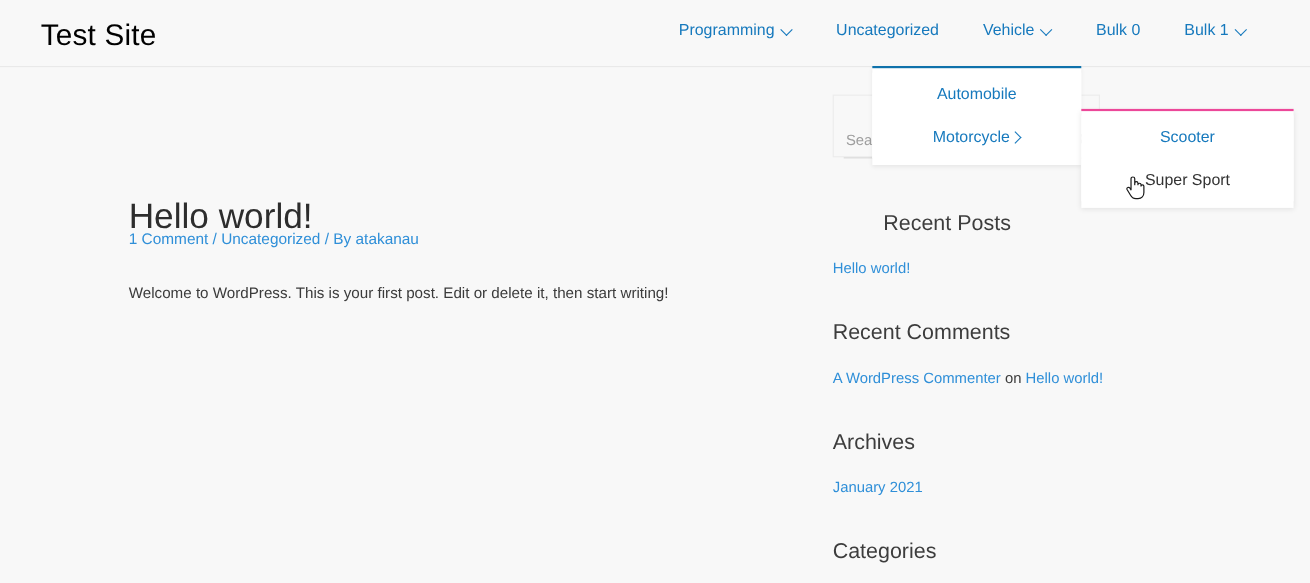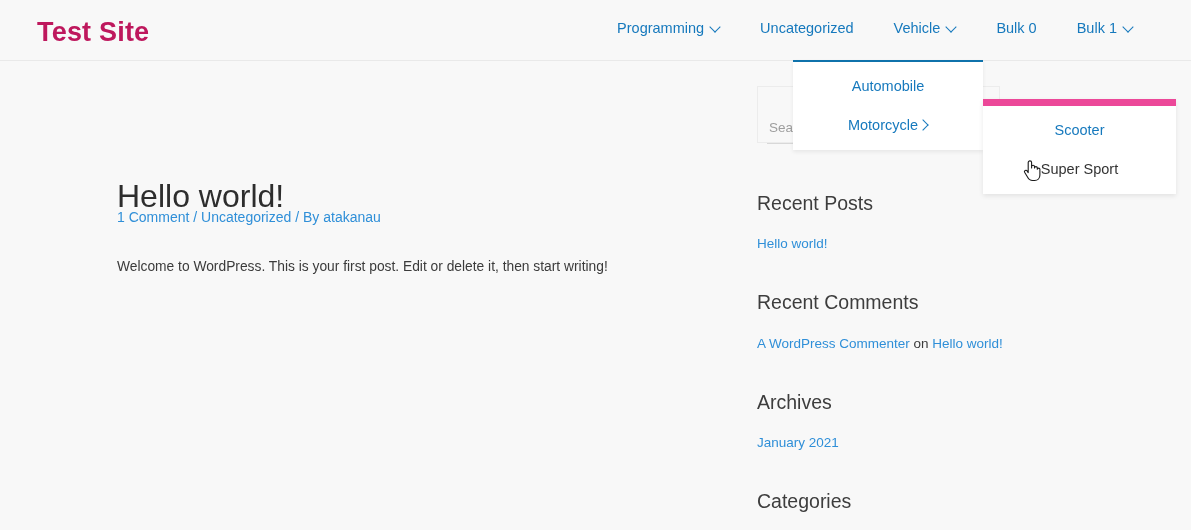--- a/index.html
+++ b/index.html
@@ -24,22 +24,22 @@
     width: 1191px;
     height: 61px;
     background: #f8f8f8;
     border-bottom: 1px solid #e9e9e9;
   }
   #site-title {
     position: absolute;
     left: 37px;
     top: 16px;
     font-size: 27px;
-    font-weight: 700;
-    color: #be185d;
+    font-weight: 400;
+    color: #000000;
     letter-spacing: 0.2px;
     line-height: 32px;
   }
 
   
   #primary-nav {
     position: absolute;
     right: 44px;
     top: 14px;
     display: flex;
@@ -124,21 +124,21 @@
     transform: rotate(45deg);
   }
 
   
   #motorcycle-submenu {
     position: absolute;
     left: 983px;
     top: 99px;
     width: 193px;
     background: #ffffff;
-    border-top: 7px solid #ec4899;
+    border-top: 2px solid #ec4899;
     box-shadow: 0 2px 5px rgba(0,0,0,0.09);
     z-index: 50;
     padding: 4px 0 6px 0;
   }
   #motorcycle-submenu .dd-item.hovered {
     color: #333333;
   }
 
   
   #content-area {
@@ -237,21 +237,21 @@
   }
   .widget-text {
     position: absolute;
     left: 47px;
     font-size: 13.5px;
     color: #3b3b3b;
     line-height: 18px;
   }
   .widget-text a { color: #2f8fd8; text-decoration: none; cursor: pointer; }
 
-  #recent-posts-heading { top: 129px; }
+  #recent-posts-heading { top: 129px; margin-left: 46px; }
   #recent-posts-link    { top: 174px; }
   #recent-comments-heading { top: 228px; }
   #recent-comments-text    { top: 274px; }
   #archives-heading { top: 328px; }
   #archives-link    { top: 373px; }
   #categories-heading { top: 427px; text-align: center; }
 
   
   #mouse-cursor {
     position: absolute;

